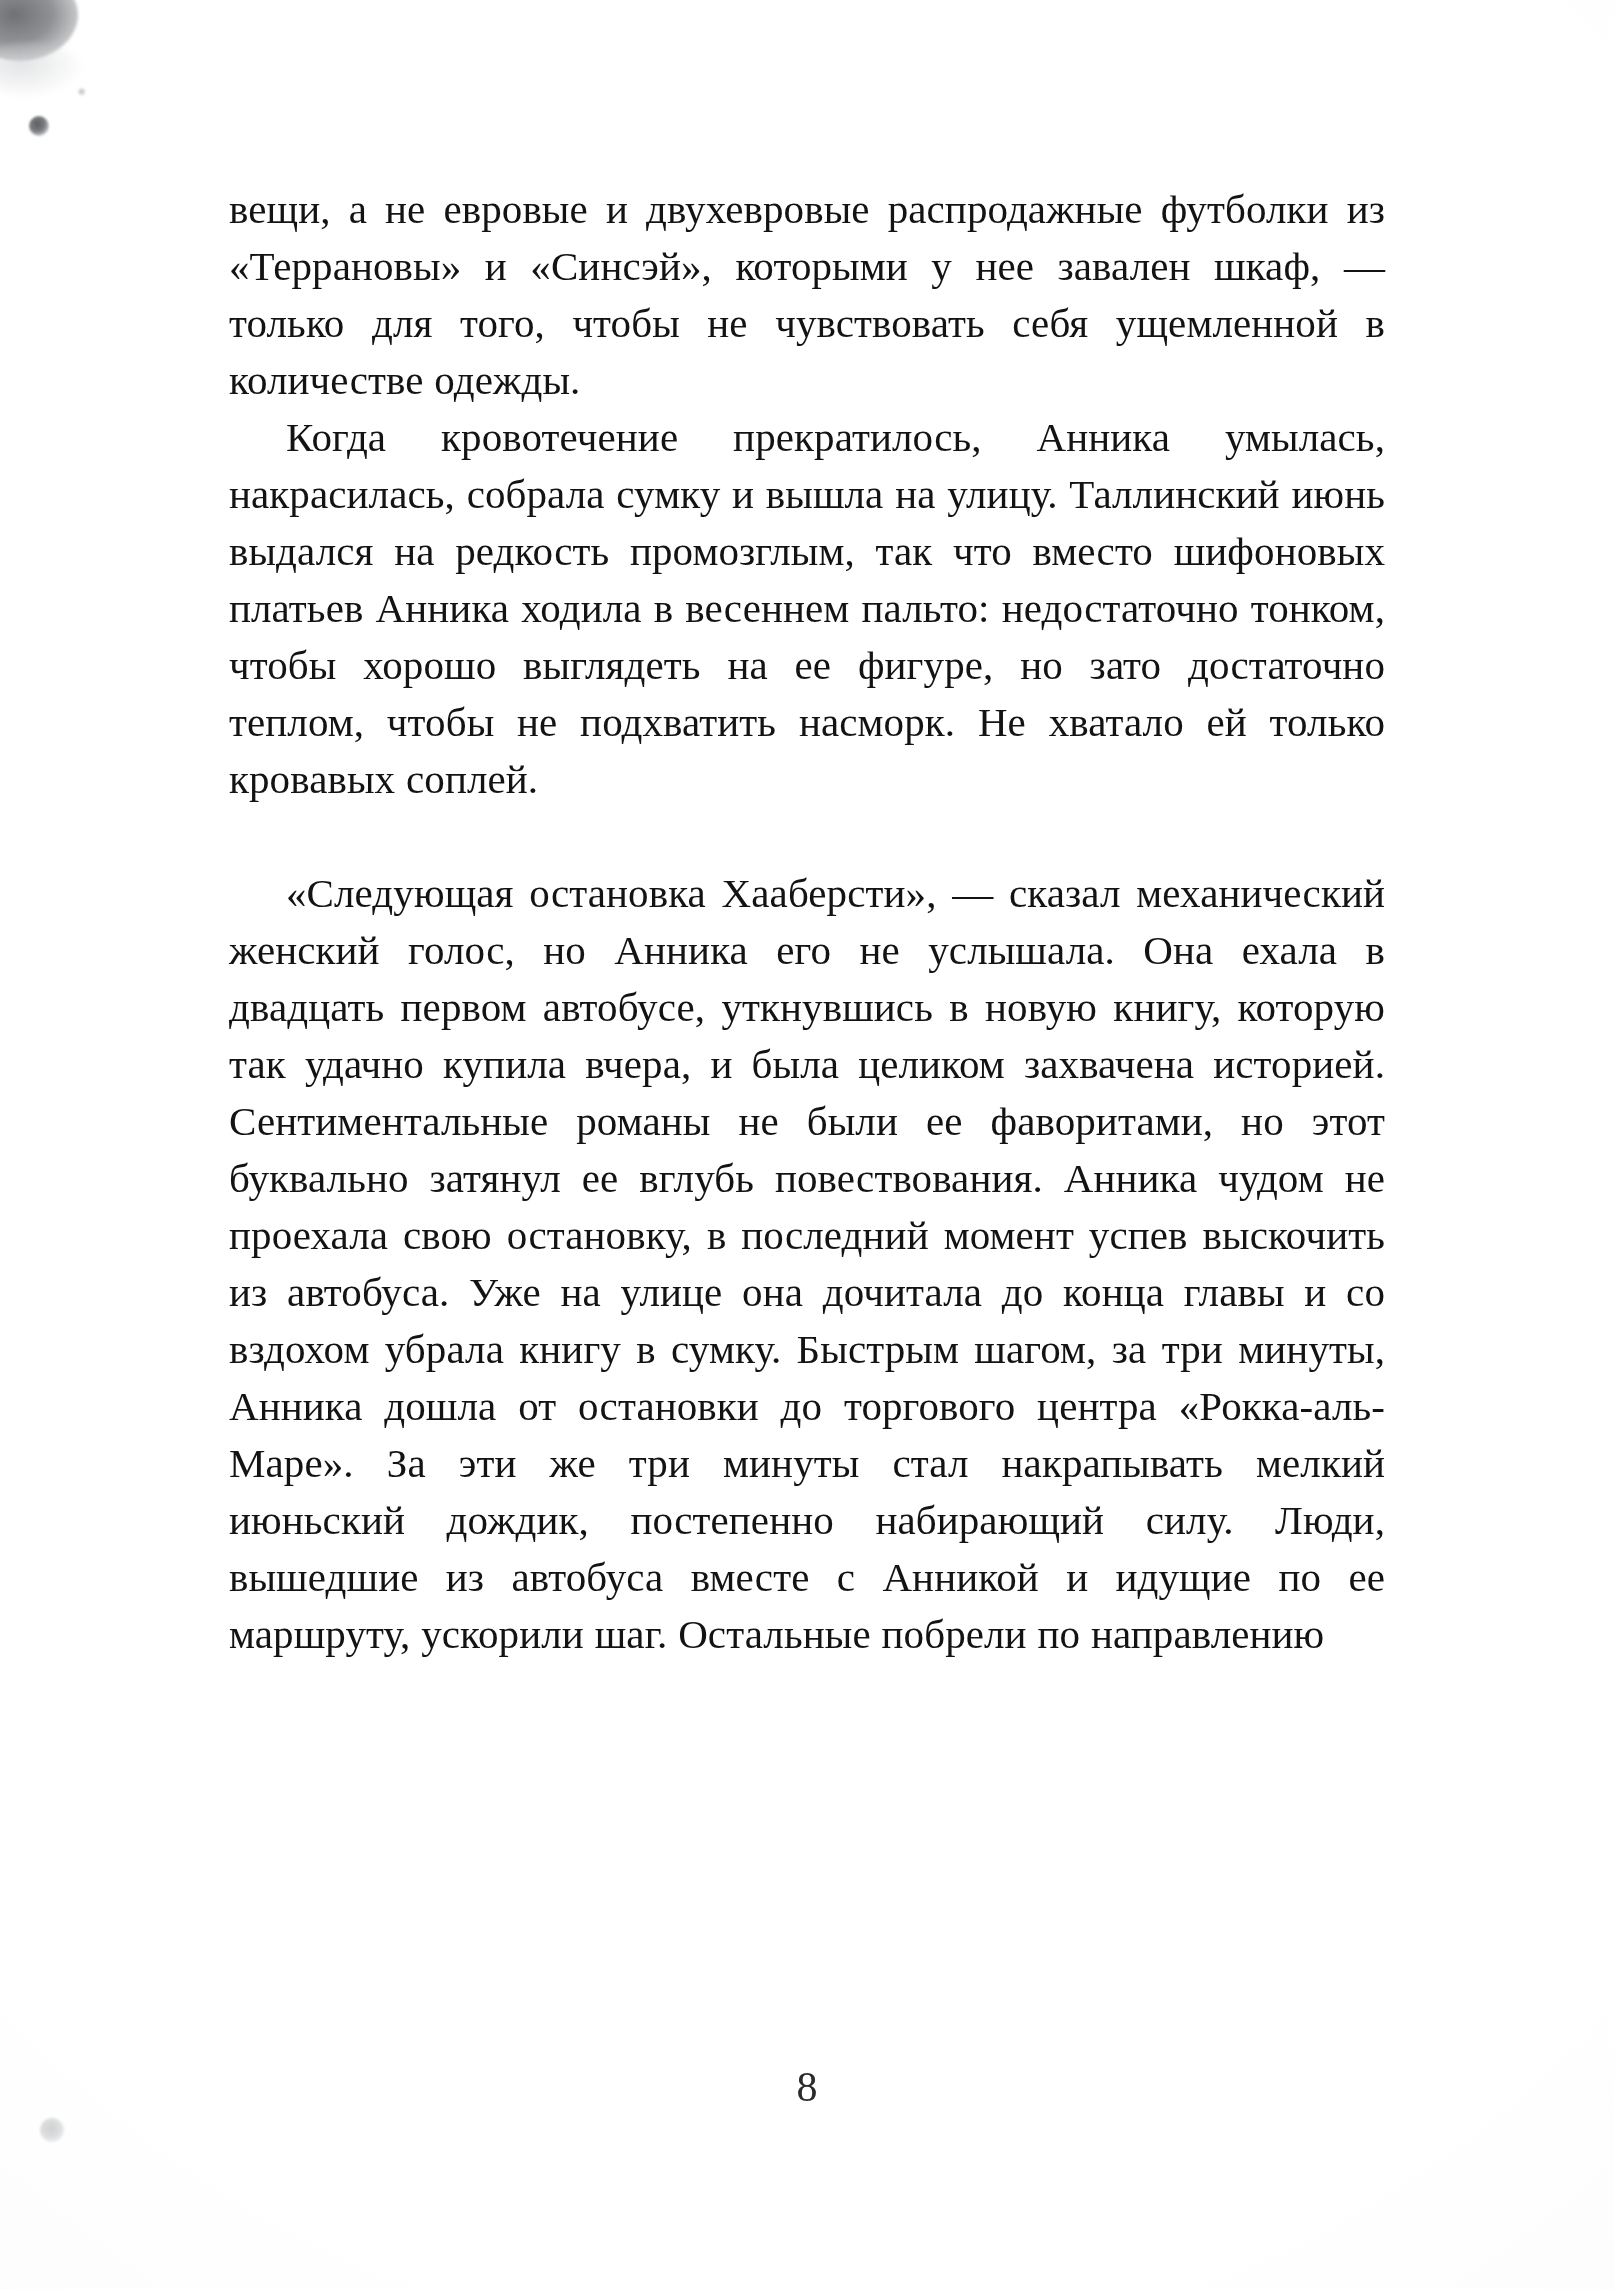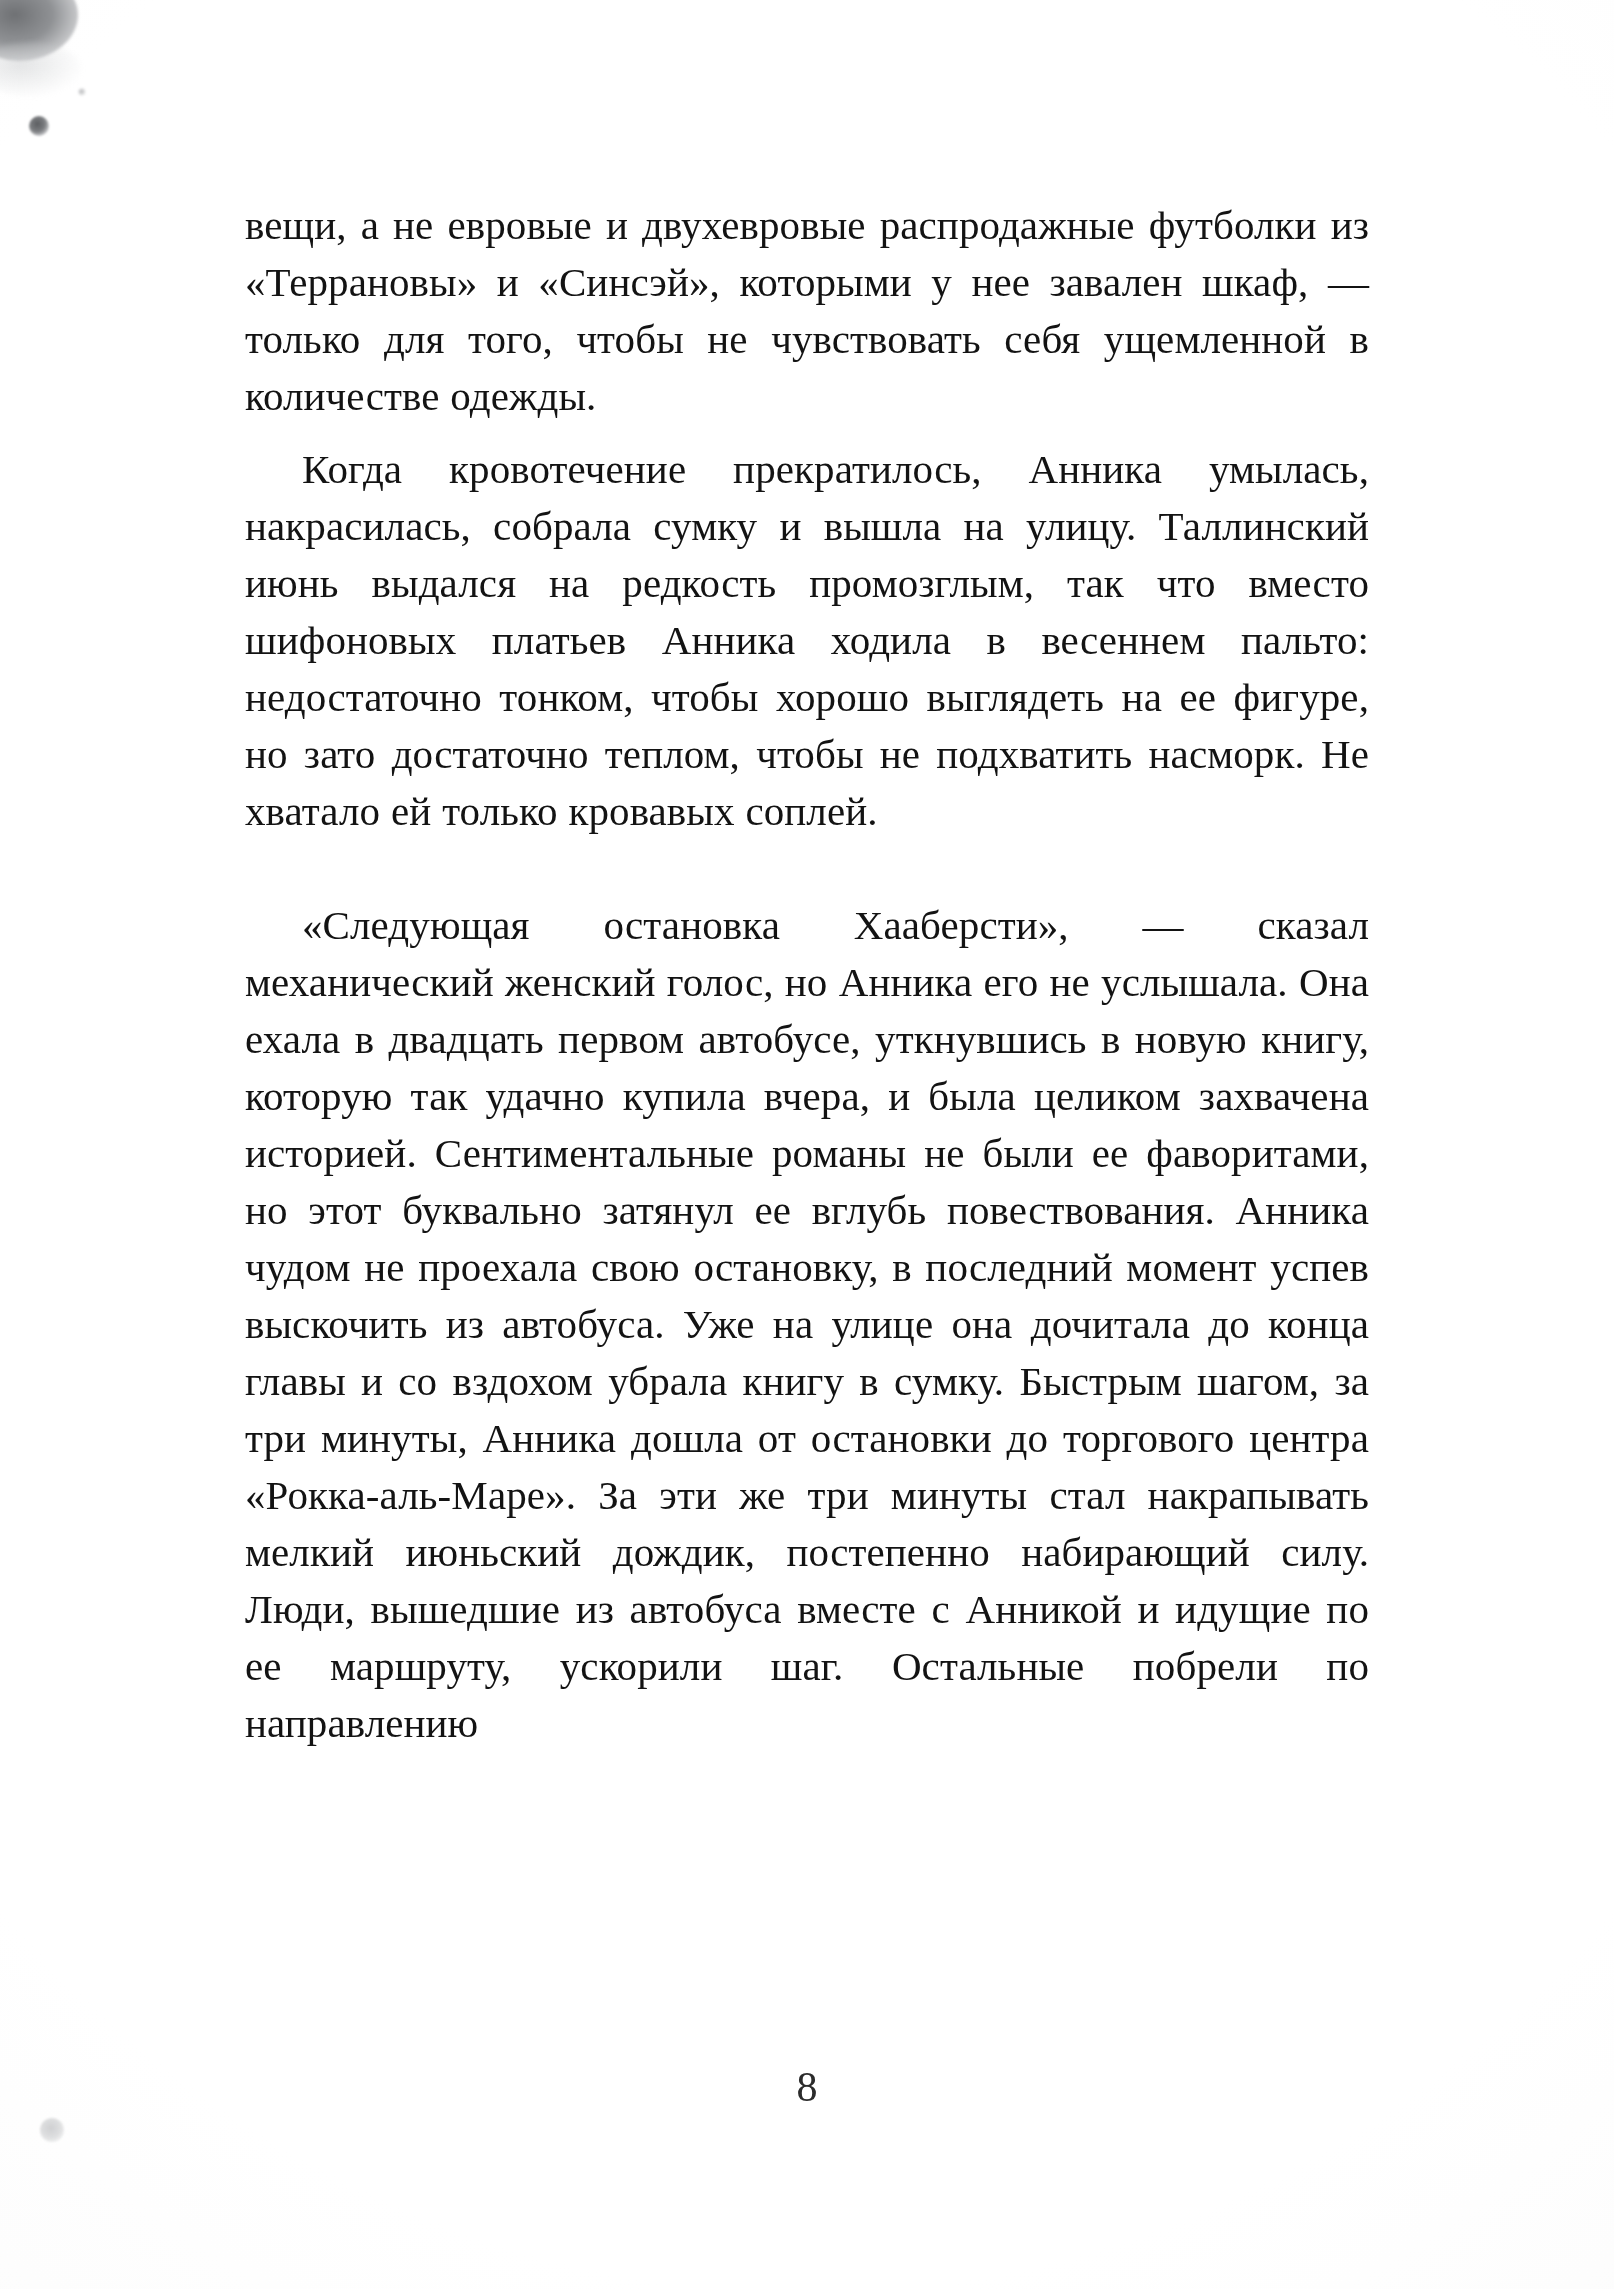--- a/index.html
+++ b/index.html
@@ -26,21 +26,21 @@
       radial-gradient(120% 95% at 50% 45%, #ffffff 58%, #fbfbfb 82%, #f6f6f6 100%);
     pointer-events: none;
   }
   .text-column {
     position: absolute;
     left: 229px;
     top: 181px;
     width: 1156px;
   }
   p.para {
-    margin: 16px;
+    margin: 0;
     font-size: 41px;
     line-height: 57px;
     color: #131313;
     text-align: justify;
     text-align-last: left;
     text-indent: 0;
     letter-spacing: 0.1px;
     word-spacing: 0.5px;
     -webkit-font-smoothing: antialiased;
   }

